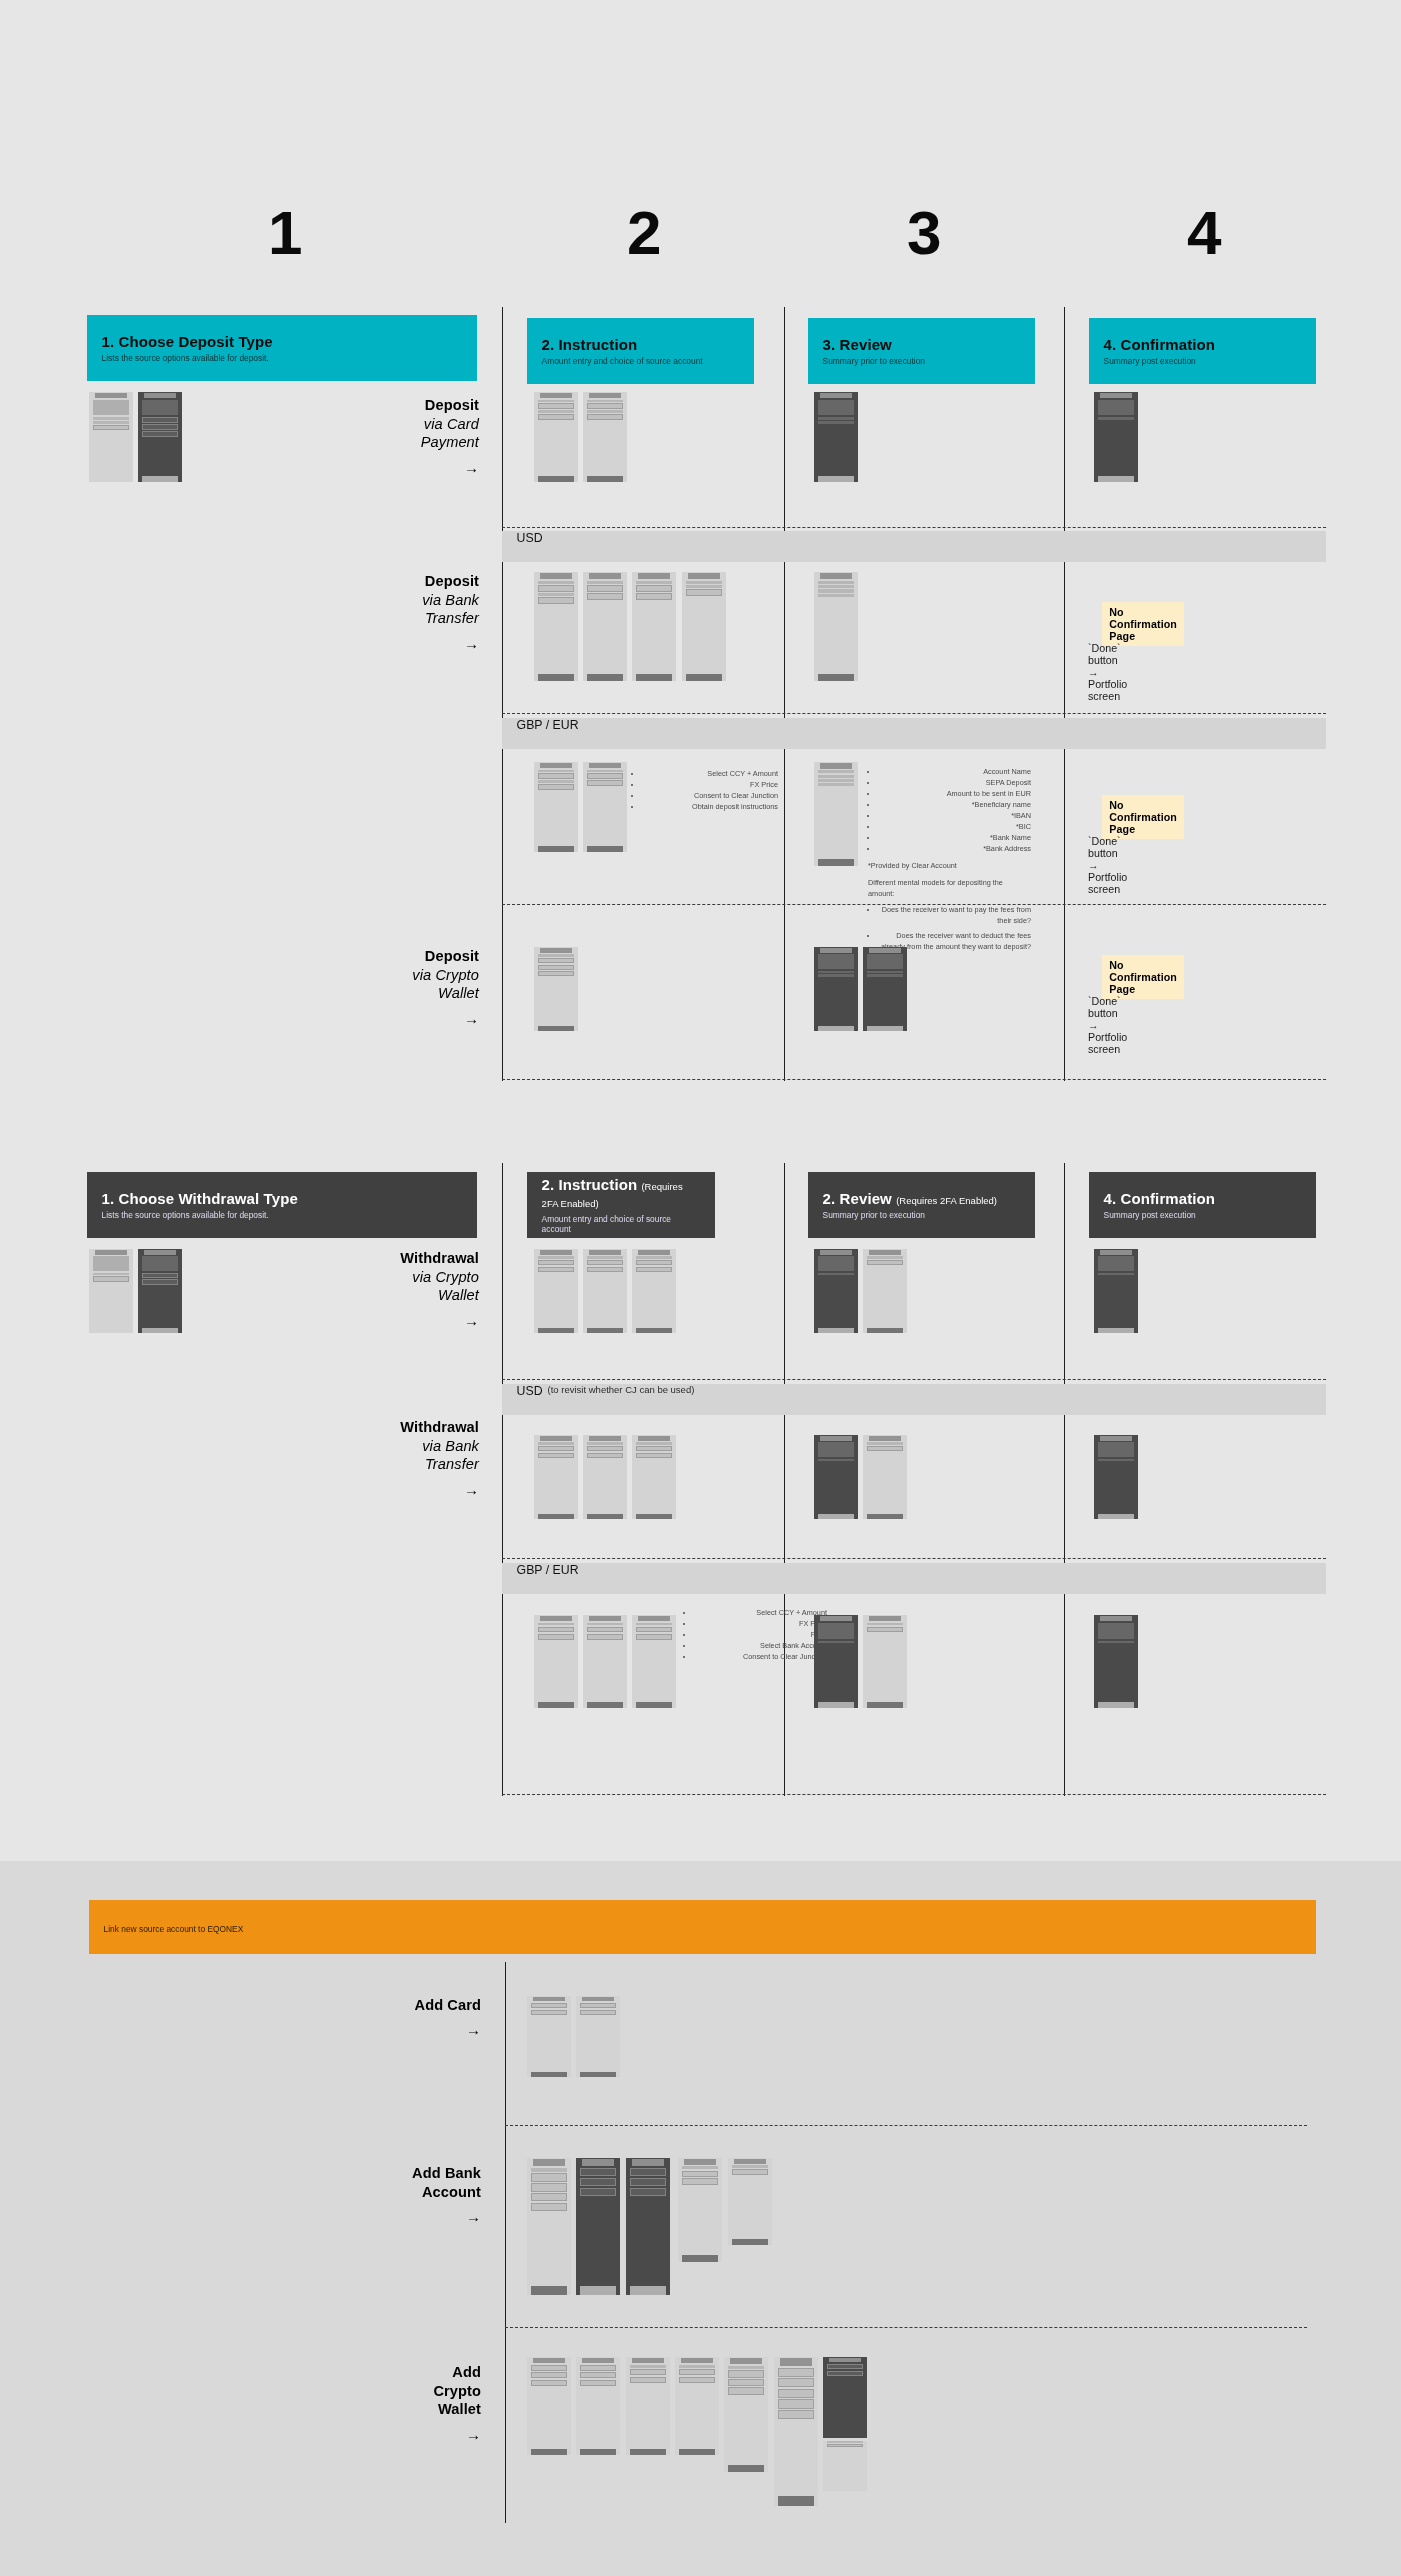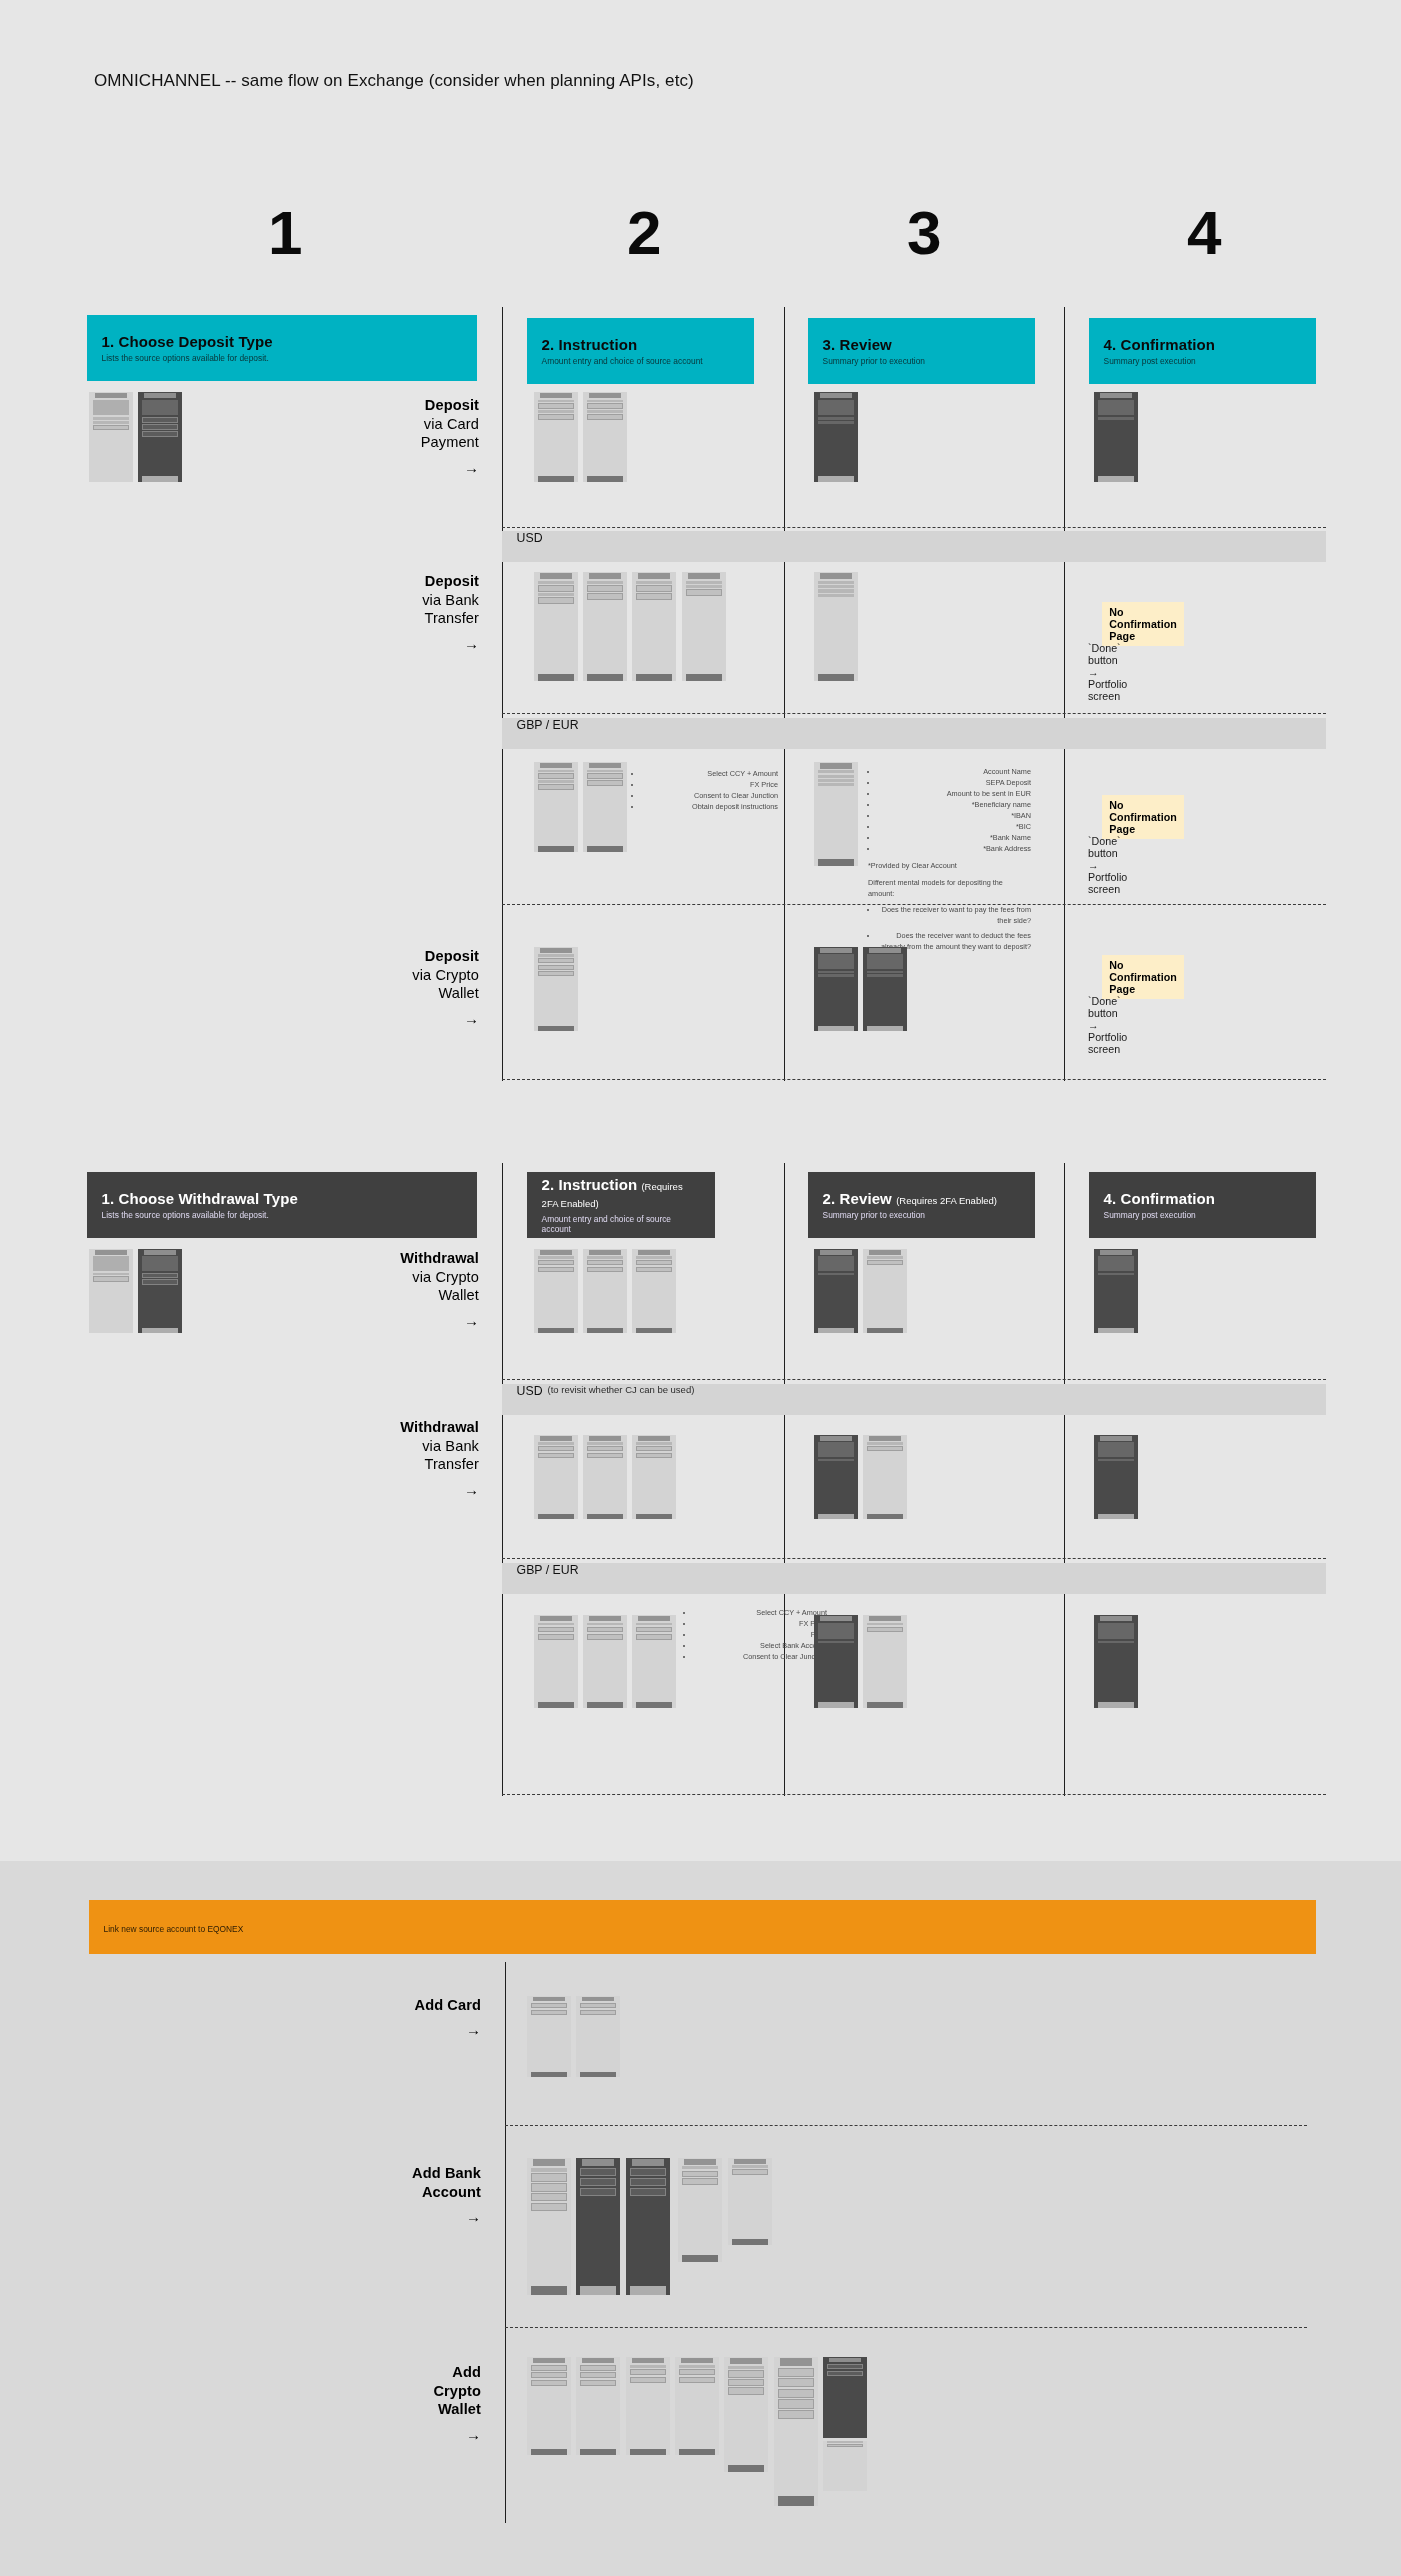--- a/index.html
+++ b/index.html
@@ -47,21 +47,21 @@
   .hdash { position: absolute; height: 0; border-top: 1.7px dashed #3a3a3a; }
 
   
   .ccyband { position: absolute; background: #d4d4d4; display: flex; align-items: flex-start; }
   .ccyband .ccy-label { font-size: 12.3px; font-weight: 500; padding-left: 14.6px; color: #111; }
   .ccyband .ccy-note  { font-size: 9.5px; font-weight: 400; color: #2b2b2b; padding-left: 5px; }
 
   
   .rowlabel { position: absolute; text-align: right; }
   .rowlabel .rl-strong { font-size: 14.6px; font-weight: 700; line-height: 1.28; letter-spacing: 0.1px; }
-  .rowlabel .rl-light  { font-size: 14.6px; font-weight: 300; line-height: 1.28; letter-spacing: 0.1px; }
+  .rowlabel .rl-light  { font-size: 14.6px; font-weight: 300; line-height: 1.28; letter-spacing: 0.1px; font-style: italic; }
   .rowlabel .rl-arrow  { font-size: 15px; font-weight: 300; margin-top: 7.8px; line-height: 1; }
 
   
   .nobadge { position: absolute; background: #fdeec8; padding: 3.9px 7.3px 4.5px; font-size: 10.7px; font-weight: 700; letter-spacing: 0.1px; }
   .nonote  { position: absolute; font-size: 10.7px; font-weight: 300; color: #1a1a1a; }
 
   
   .bullets { position: absolute; font-size: 7.3px; line-height: 1.5; color: #4a4a4a; }
   .bullets ul { list-style: disc; margin: 0 0 0 9.5px; padding: 0; }
   .bullets li { margin: 0; text-align: right; }
@@ -84,21 +84,20 @@
   .wf-inner { display: flex; flex-direction: column; height: 100%; }
 </style>
 </head>
 <body>
 
 <div class="page">
 
   <div class="bg-lower"></div>
 
   <div class="intro">
-    <div>OMNICHANNEL -- same flow on Exchange (consider when planning APIs, etc)</div>
   </div>
 
   <div class="numerals">
     <div class="numeral" style="left:268px;top:0;">1</div>
     <div class="numeral" style="left:627px;top:0;">2</div>
     <div class="numeral" style="left:907px;top:0;">3</div>
     <div class="numeral" style="left:1187px;top:0;">4</div>
   </div>
 
   <div class="section">

